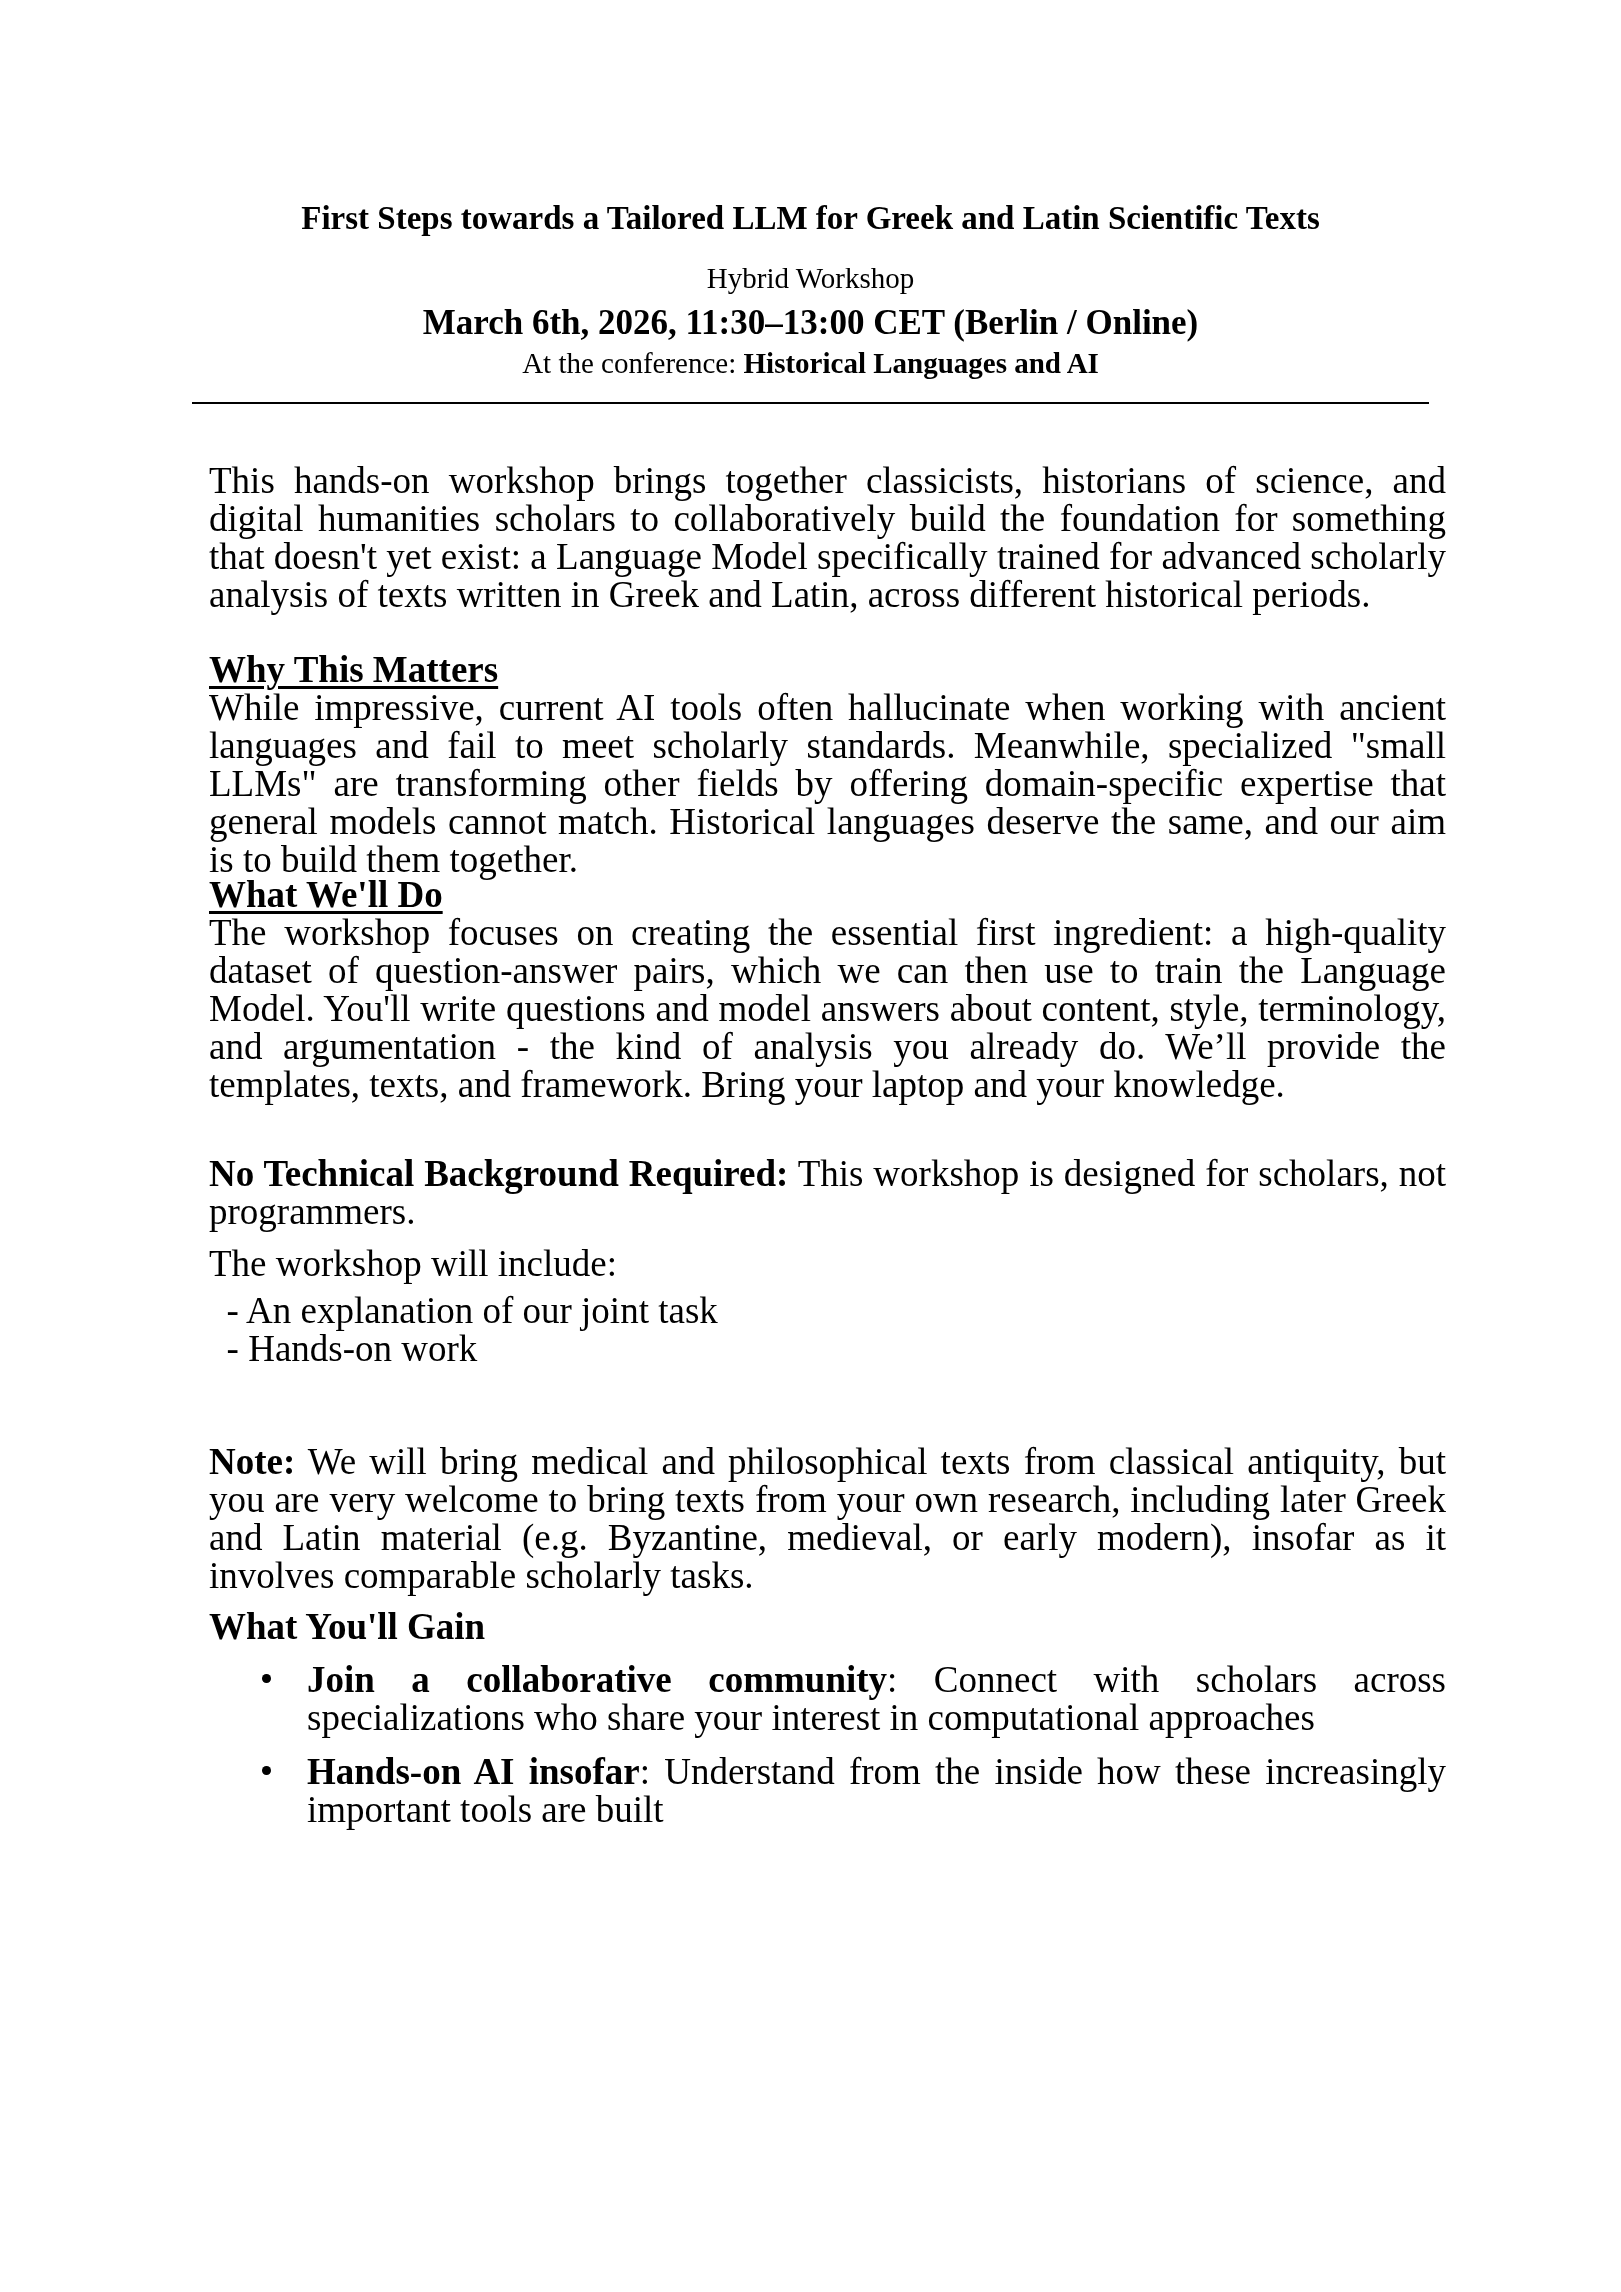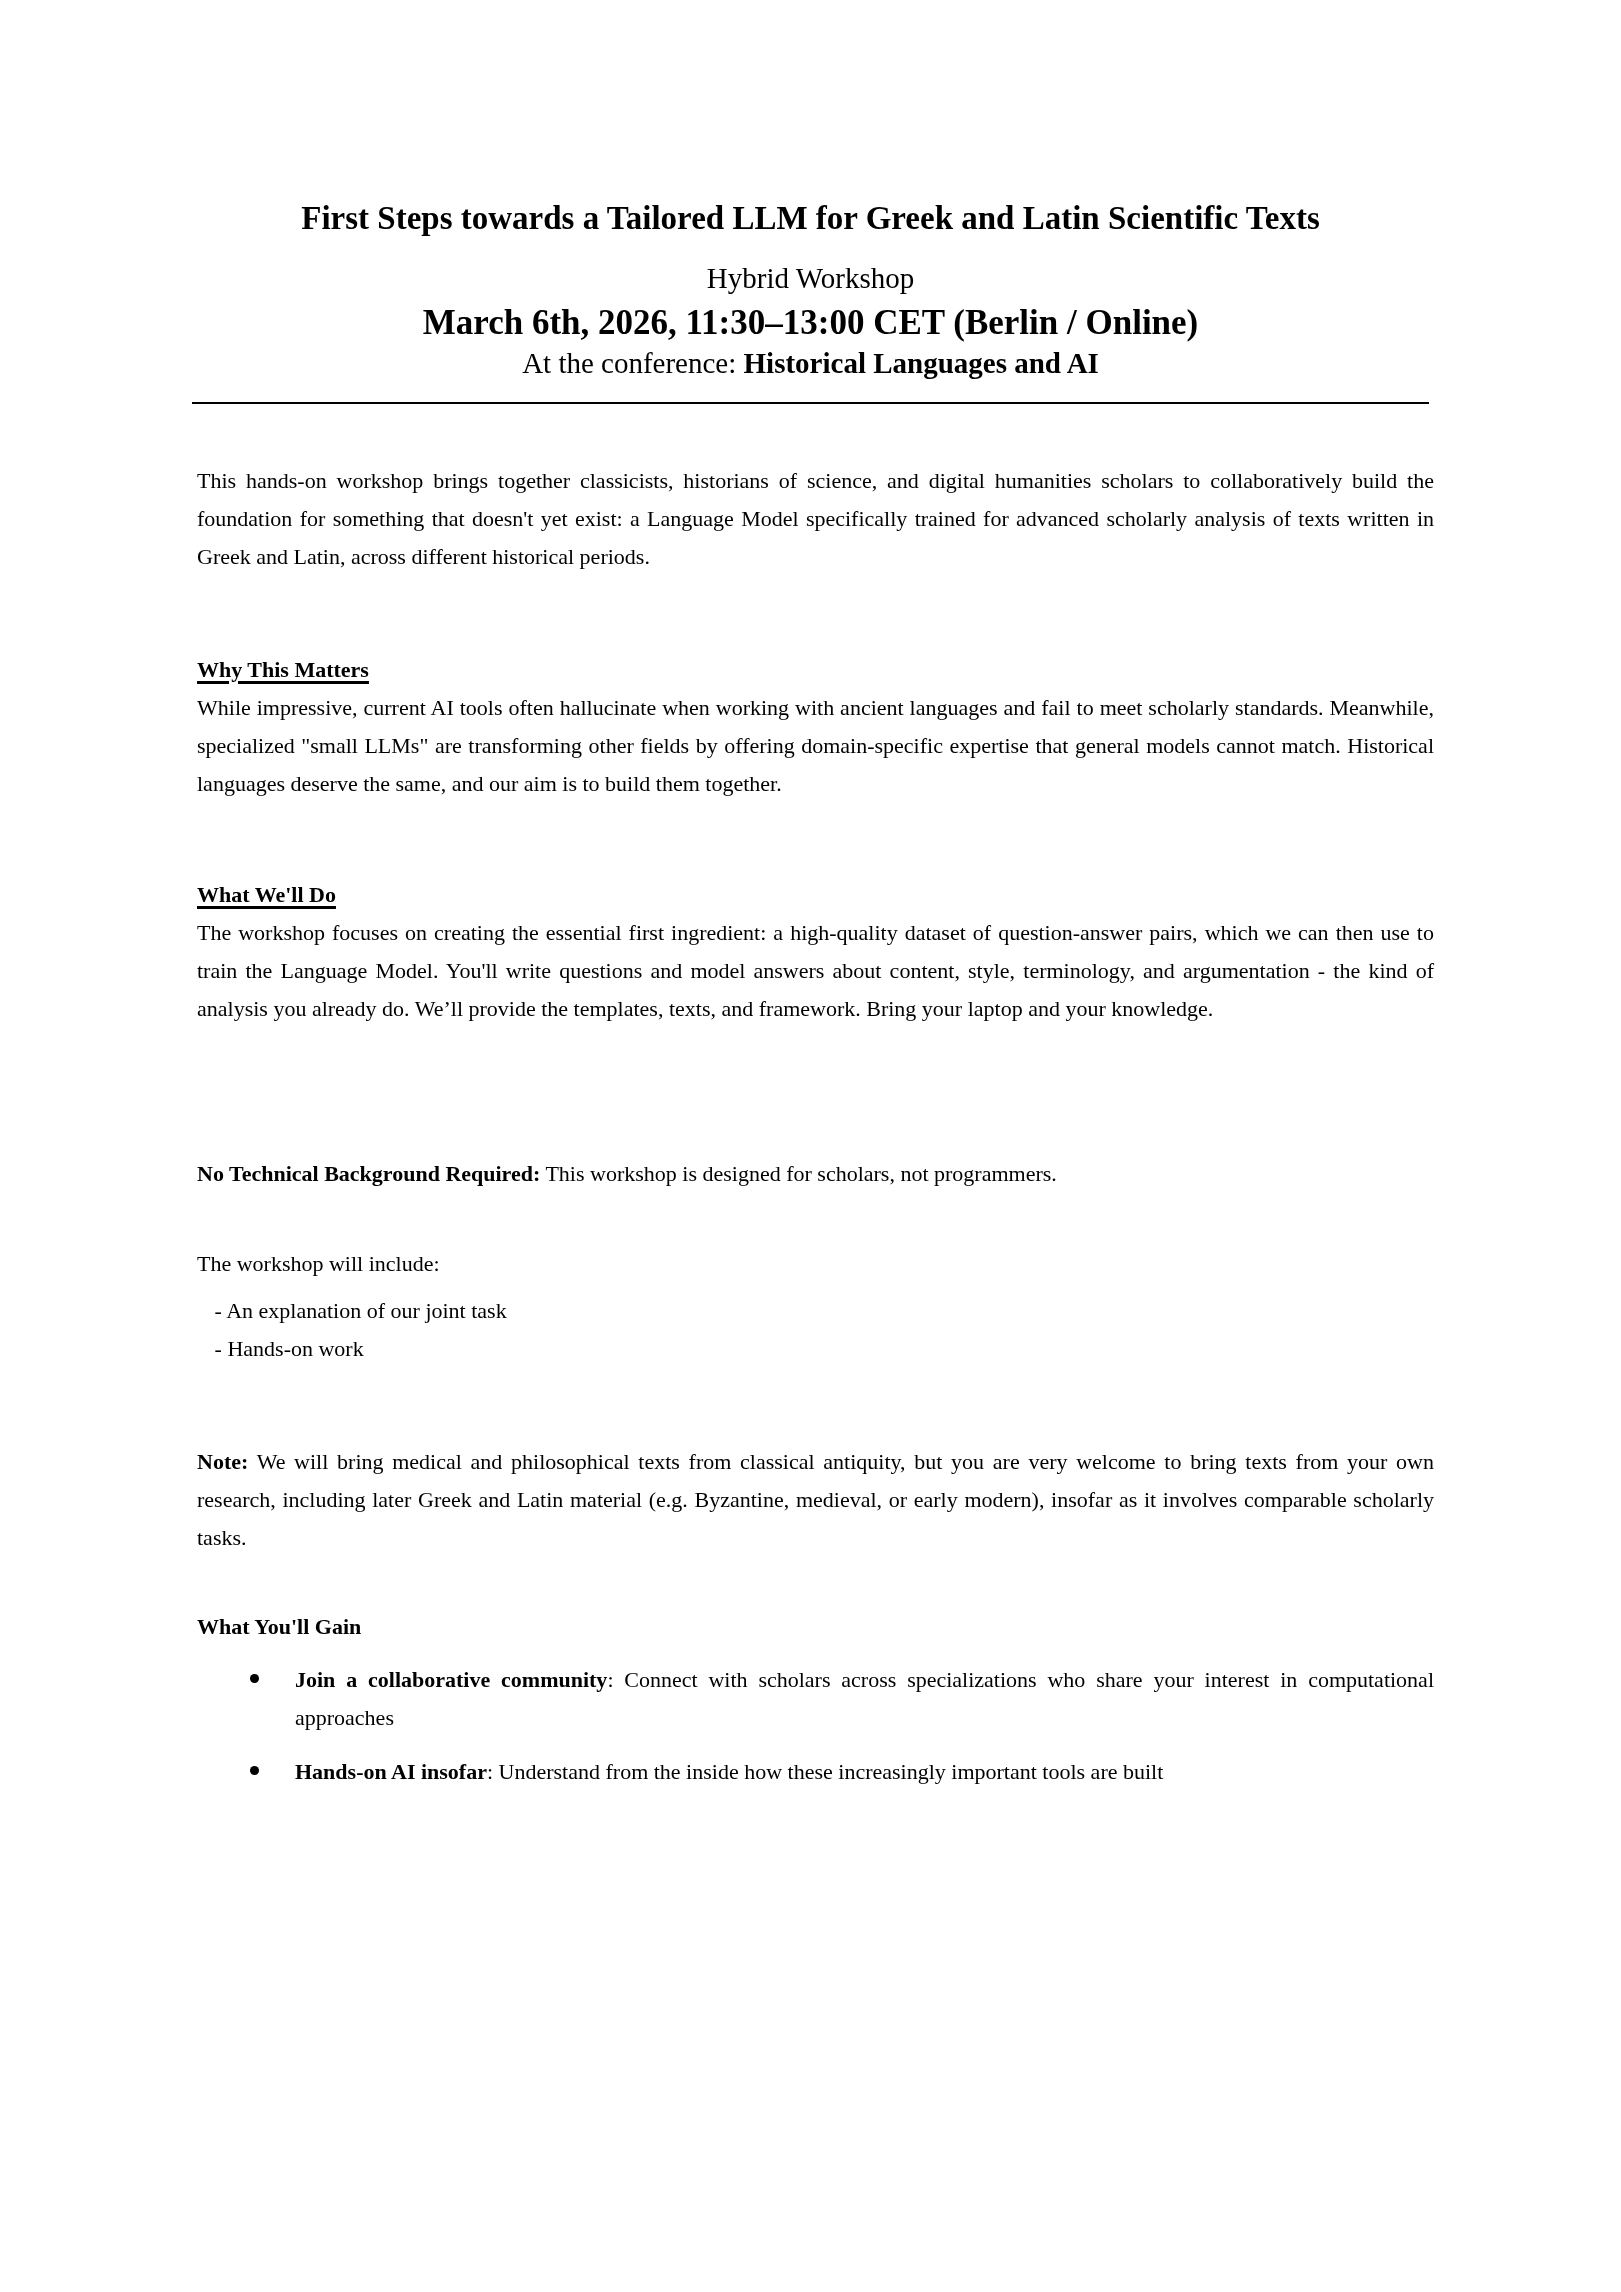--- a/index.html
+++ b/index.html
@@ -18,23 +18,23 @@
   .title { top: 199px; font-size: 33px; font-weight: bold; line-height: 39px; }
   .subtitle { top: 261px; font-size: 29px; font-weight: normal; line-height: 35px; }
   .date { top: 305px; font-size: 35px; font-weight: bold; line-height: 35px; }
   .conf { top: 346px; font-size: 29px; line-height: 35px; }
   .conf b { font-weight: bold; }
   .rule { position: absolute; left: 192px; top: 402px; width: 1237px; height: 0; border-top: 2.5px solid #000; }
 
   
   .blk {
     position: absolute;
-    left: 197px;
+    left: 209px;
     width: 1237px;
-    font-size: 22px;
+    font-size: 37px;
     line-height: 38px;
     text-align: justify;
   }
   .blk p { margin: 0; }
   .h-ul { font-weight: bold; text-decoration: underline; text-decoration-thickness: 2.9px; text-underline-offset: 3.9px; display: block; line-height: 38px; }
   .h-plain { font-weight: bold; }
   .bold { font-weight: bold; }
 
   .dash-list { list-style: none; margin: 0; padding: 0; }
   .dash-list li { padding-left: 17.6px; text-align: left; }

